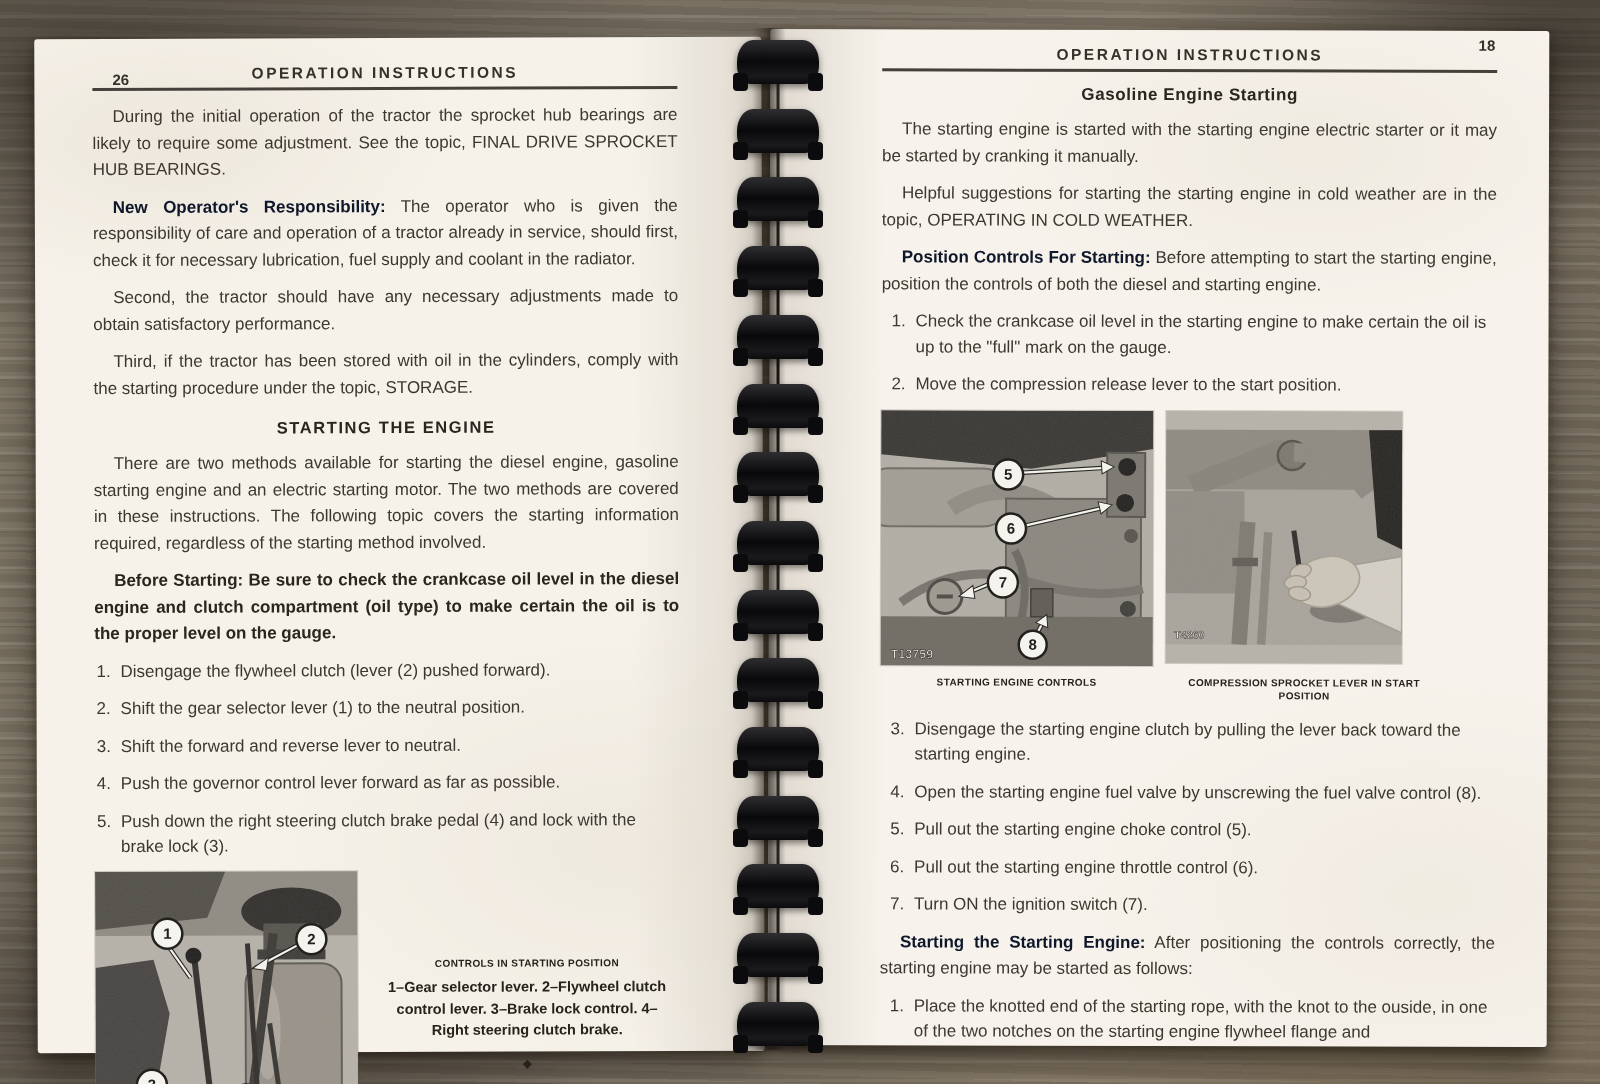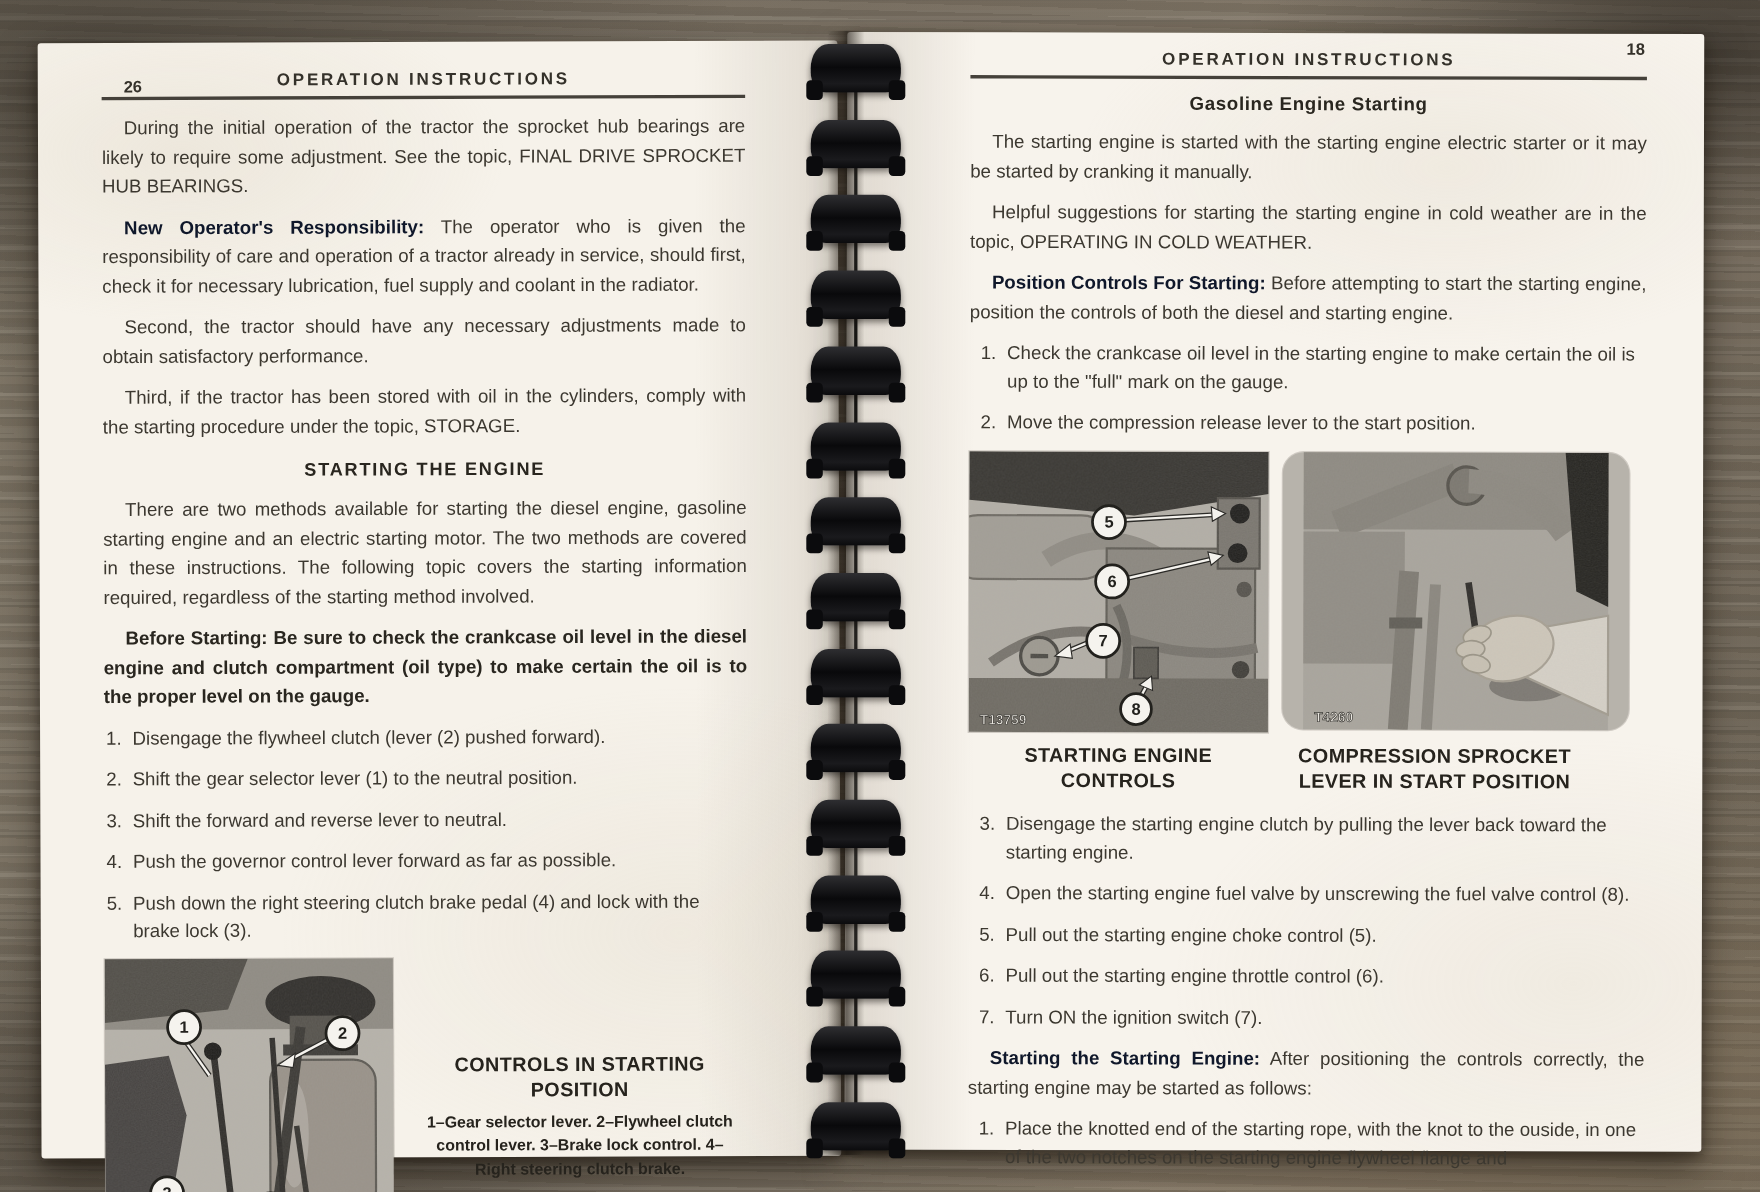--- a/index.html
+++ b/index.html
@@ -55,27 +55,27 @@
   .step{display:flex;margin-bottom:12px;font-size:17px;line-height:1.5;color:#3c3830;}
   .step .n{flex:0 0 24px;margin-left:2px;}
   .step .t{flex:1;}
   .cr .step .n{margin-left:10px;}
 
   .figrow-l{display:flex;gap:16px;margin-top:4px;}
   .photo{position:relative;background:#b7b3ab;box-shadow:0 0 0 1px rgba(90,85,75,.25);}
   .photo svg{display:block;width:100%;height:100%;}
   .photo1{width:262px;height:278px;flex:0 0 auto;}
   .capcol{flex:1;padding-top:86px;text-align:center;}
-  .cap-title{font-weight:bold;font-size:18px;letter-spacing:.4px;color:#26231d;line-height:1.3;}
+  .cap-title{font-weight:bold;font-size:10px;letter-spacing:.4px;color:#26231d;line-height:1.3;}
   .cap-body{font-weight:bold;font-size:14.5px;line-height:1.5;color:#26231d;margin:7px auto 0;max-width:290px;}
   .ornament{margin-top:15px;font-size:12px;color:#26231d;}
 
   .figrow-r{display:flex;gap:13px;margin:13px 0 10px;}
   .photo2{width:272px;height:255px;flex:0 0 auto;}
-  .photo3{width:315px;height:252px;flex:0 0 auto;border-radius:19px;}
+  .photo3{width:236px;height:252px;flex:0 0 auto;}
   .caps-r{display:flex;gap:13px;margin-bottom:15px;}
   .capbox{text-align:center;}
   .capbox.b1{width:272px;}
   .capbox.b2{width:277px;}
   .cap-body2{font-weight:bold;font-size:14px;line-height:1.45;color:#26231d;margin:6px auto 0;max-width:245px;}
 
   .crease{position:absolute;left:752px;top:28px;width:34px;height:1022px;
     background:linear-gradient(90deg, rgba(40,33,25,0) 0%, rgba(40,33,25,.5) 42%, rgba(30,25,19,.62) 52%, rgba(40,33,25,0) 100%);}
   .binding{position:absolute;left:722px;top:40px;width:112px;height:1006px;
     display:flex;flex-direction:column;justify-content:space-between;}

